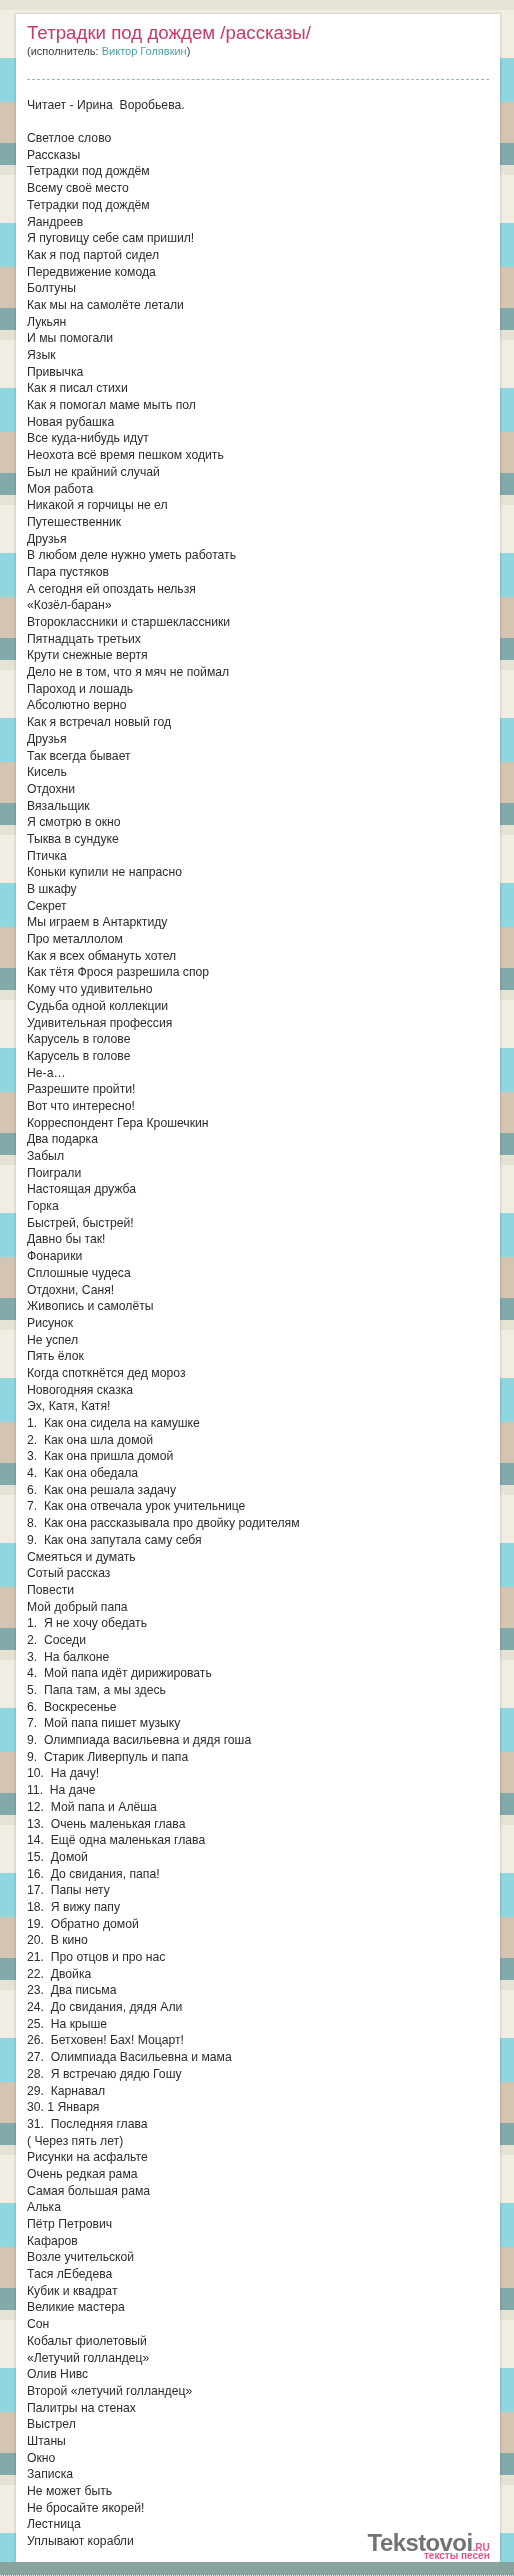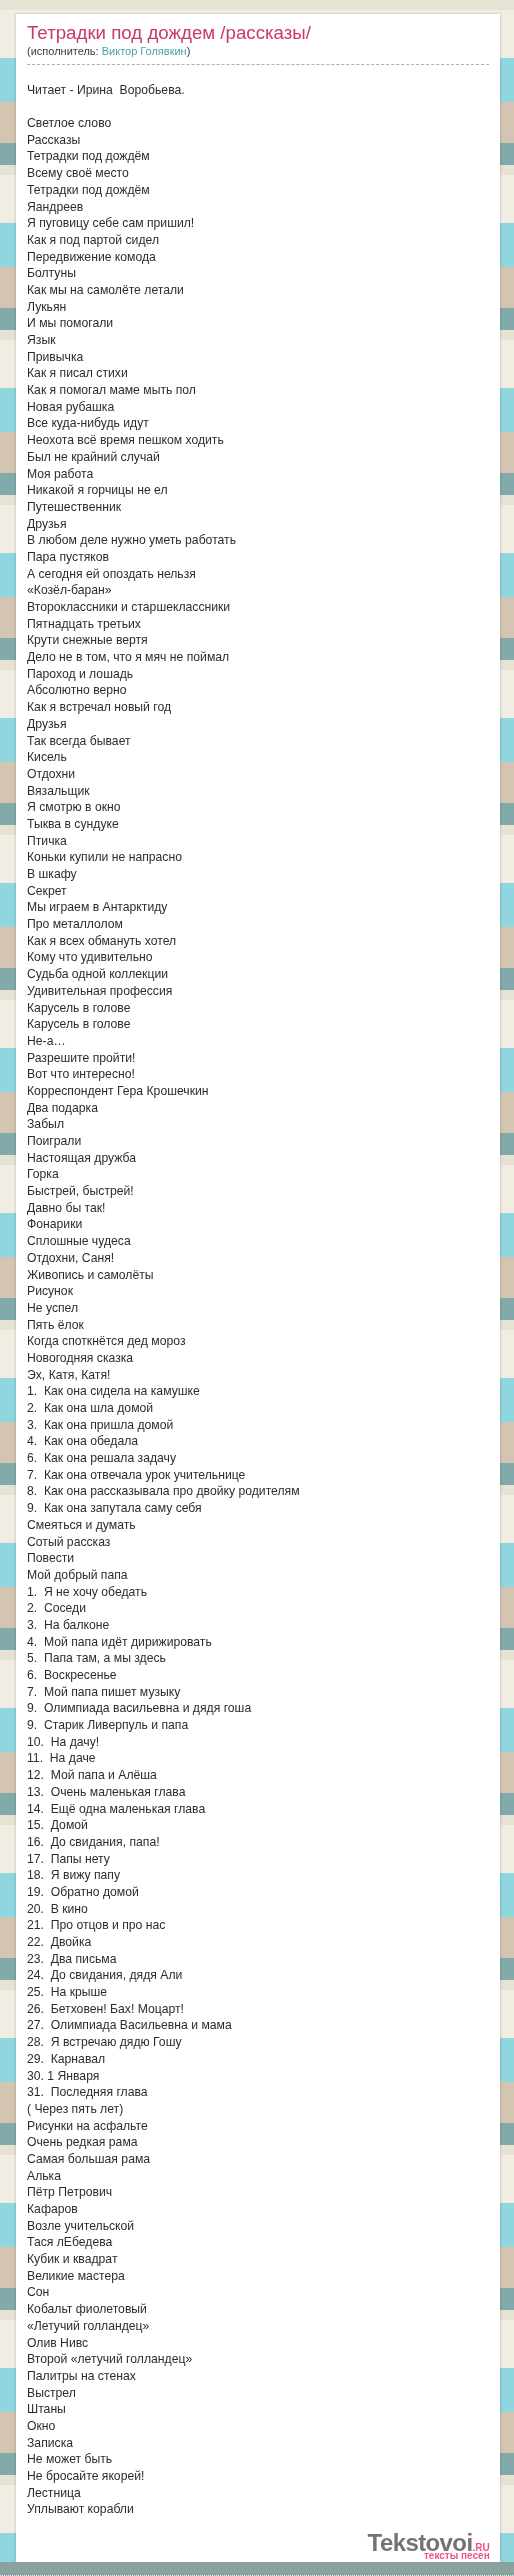--- a/index.html
+++ b/index.html
@@ -12,21 +12,21 @@
       #8fd6de 58px,#8fd6de 102px,
       #d3c5b2 102px,#d3c5b2 143px,
       #83aaab 143px,#83aaab 165px);
   }
   .card{
     position:absolute;left:16px;top:14px;width:484px;height:2548px;
     background:#ffffff;box-sizing:border-box;
     padding:7.7px 11px 0 11px;
     box-shadow:0 0 2.6px rgba(0,0,0,.25);
   }
-  .header{border-bottom:0.6px dashed #9db3c8;padding-bottom:5px;}
+  .header{border-bottom:0.6px dashed #9db3c8;padding-bottom:20px;}
   .title{color:#c9376b;font-size:18.7px;line-height:22px;font-weight:400;}
   .performer{font-size:11px;line-height:15px;color:#3a3a3a;}
   .performer .link{color:#4aa2a9;text-decoration:none;cursor:pointer;}
   .reader{margin-top:17px;font-size:12.2px;line-height:16.7px;color:#2d2d2d;white-space:pre-wrap;}
   .tracks{margin-top:16.7px;}
   .track-line{font-size:12.2px;line-height:16.7px;height:16.7px;color:#2d2d2d;white-space:pre;}
   .logo{position:absolute;right:10.3px;bottom:1.3px;text-align:right;cursor:pointer;}
   .logo-row{white-space:nowrap;}
   .logo-main{font-weight:bold;font-size:24px;line-height:22px;color:#737373;letter-spacing:-0.6px;}
   .logo-tld{font-weight:bold;font-size:10px;color:#f0508a;letter-spacing:0;}
@@ -93,20 +93,21 @@
       <div class="track-line">Вязальщик</div>
       <div class="track-line">Я смотрю в окно</div>
       <div class="track-line">Тыква в сундуке</div>
       <div class="track-line">Птичка</div>
       <div class="track-line">Коньки купили не напрасно</div>
       <div class="track-line">В шкафу</div>
       <div class="track-line">Секрет</div>
       <div class="track-line">Мы играем в Антарктиду</div>
       <div class="track-line">Про металлолом</div>
       <div class="track-line">Как я всех обмануть хотел</div>
+      <div class="track-line">Как тётя Фрося разрешила спор</div>
       <div class="track-line">Кому что удивительно</div>
       <div class="track-line">Судьба одной коллекции</div>
       <div class="track-line">Удивительная профессия</div>
       <div class="track-line">Карусель в голове</div>
       <div class="track-line">Карусель в голове</div>
       <div class="track-line">Не-а…</div>
       <div class="track-line">Разрешите пройти!</div>
       <div class="track-line">Вот что интересно!</div>
       <div class="track-line">Корреспондент Гера Крошечкин</div>
       <div class="track-line">Два подарка</div>

